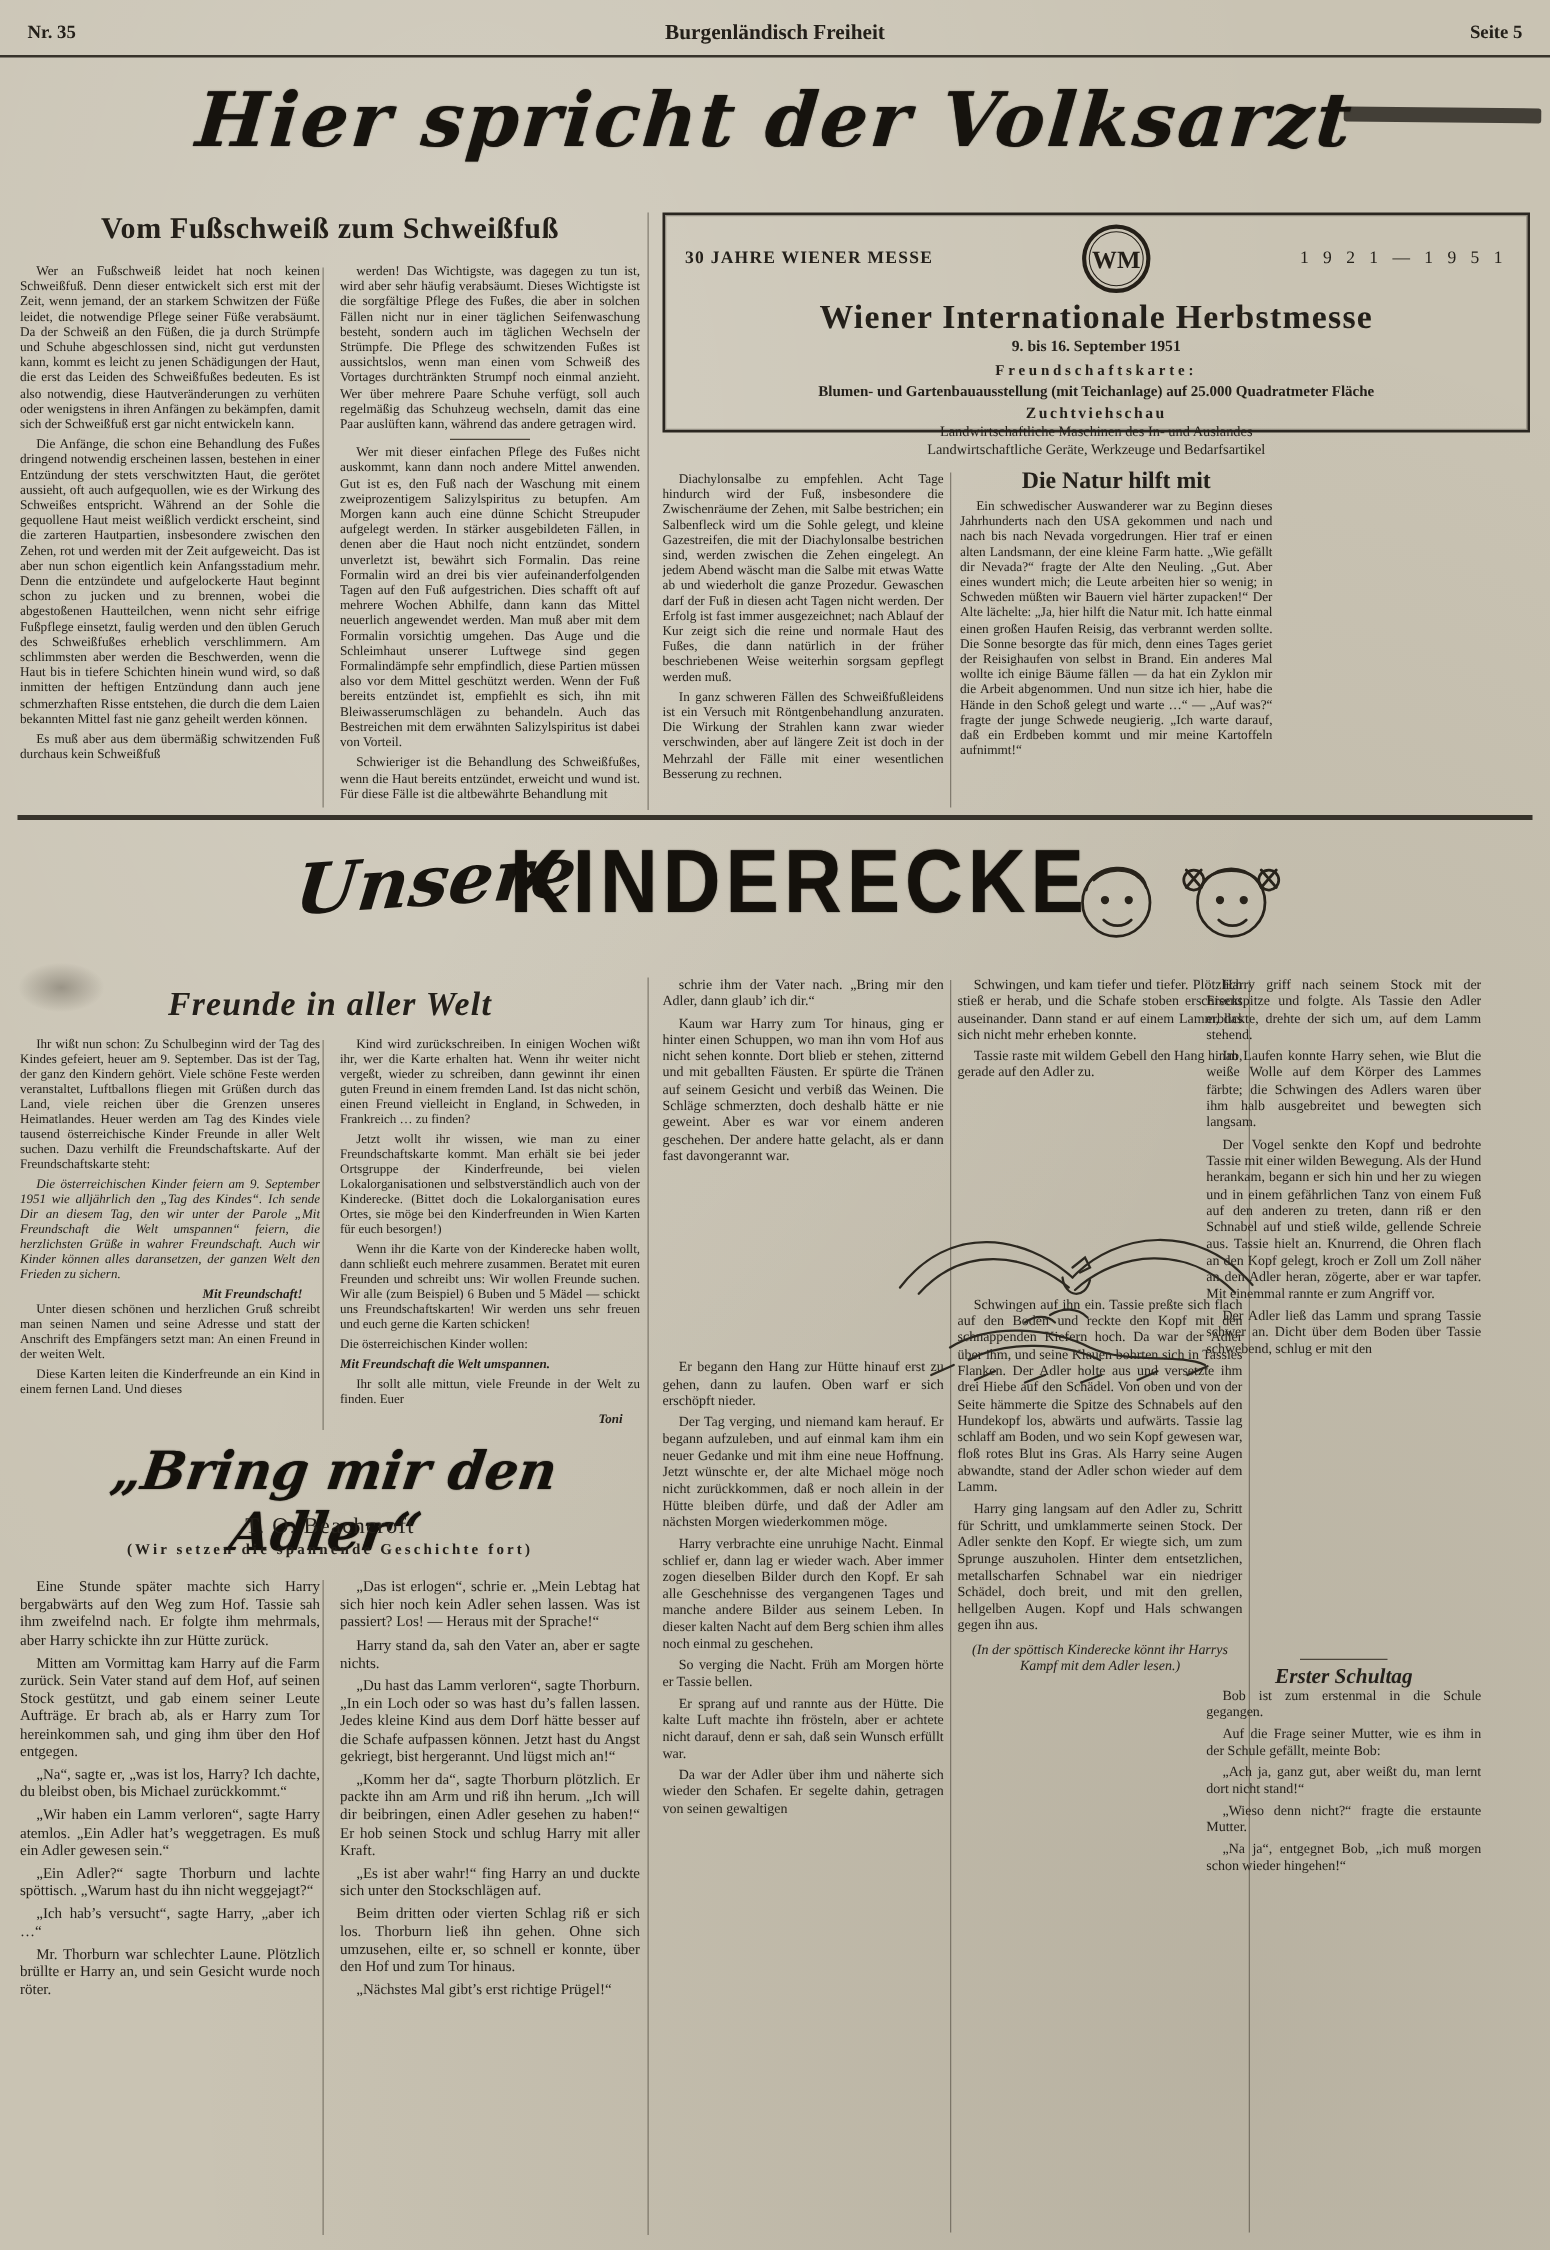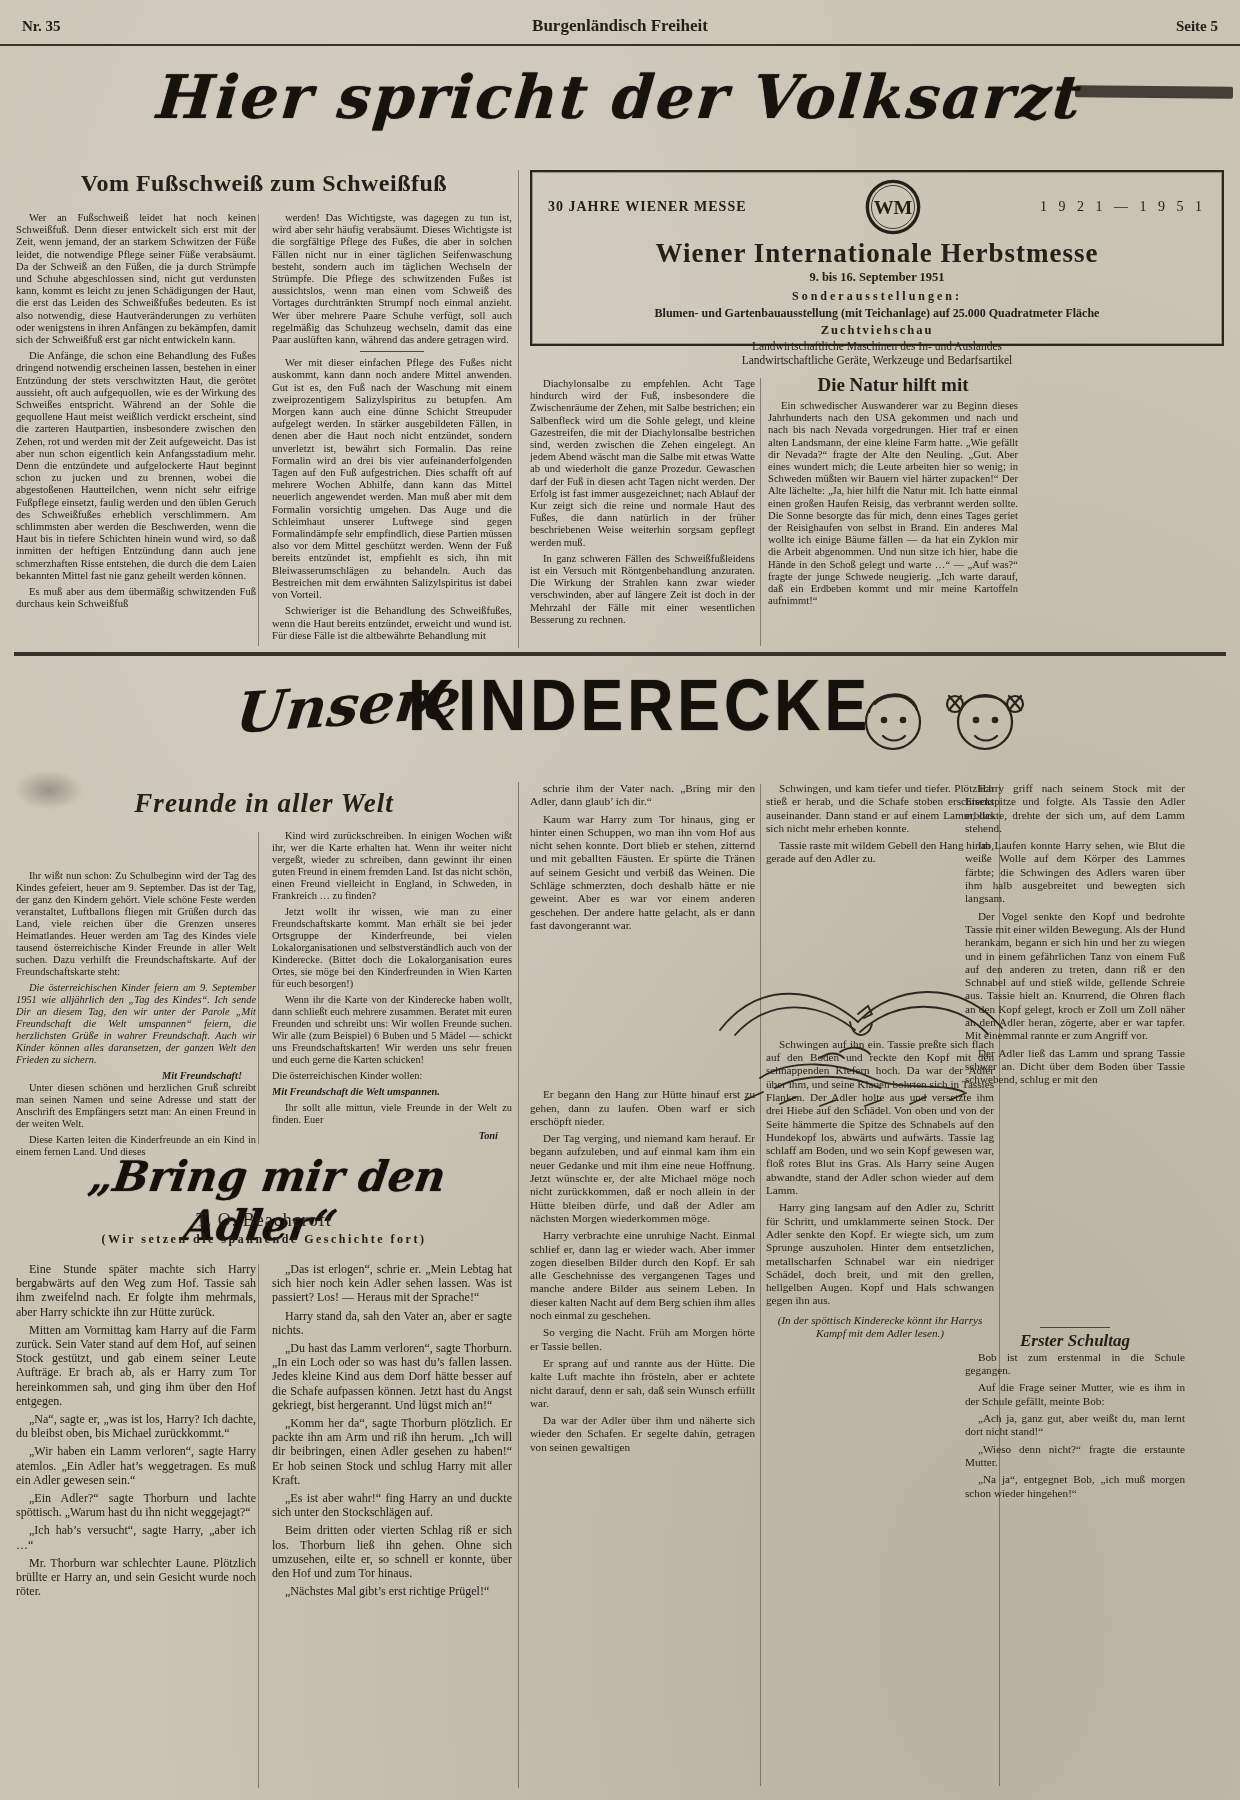--- a/index.html
+++ b/index.html
@@ -103,21 +103,21 @@
       <span class="ad-jub">30 JAHRE WIENER MESSE</span>
       <svg width="58" height="58" viewBox="0 0 70 70">
         <circle cx="35" cy="35" r="31" fill="none" stroke="#241f18" stroke-width="4"></circle>
         <circle cx="35" cy="35" r="26" fill="none" stroke="#241f18" stroke-width="1"></circle>
         <text x="35" y="44" text-anchor="middle" font-family="Liberation Serif, serif" font-size="24" font-weight="bold" fill="#241f18">WM</text>
       </svg>
       <span class="ad-years">1 9 2 1  —  1 9 5 1</span>
     </div>
     <div class="ad-title">Wiener Internationale Herbstmesse</div>
     <div class="ad-date">9. bis 16. September 1951</div>
-    <div class="ad-sonder">Sonderausstellungen:</div>
+    <div class="ad-sonder">Freundschaftskarte:</div>
     <div class="ad-line-b">Blumen- und Gartenbauausstellung (mit Teichanlage) auf 25.000 Quadratmeter Fläche</div>
     <div class="ad-line-z">Zuchtviehschau</div>
     <div class="ad-line">Landwirtschaftliche Maschinen des In- und Auslandes</div>
     <div class="ad-line">Landwirtschaftliche Geräte, Werkzeuge und Bedarfsartikel</div>
   </div>
 
   <div class="col small-col" style="left:530px;top:378px;width:225px;height:270px;">
       <p class="para">Diachylonsalbe zu empfehlen. Acht Tage hindurch wird der Fuß, insbesondere die Zwischenräume der Zehen, mit Salbe bestrichen; ein Salbenfleck wird um die Sohle gelegt, und kleine Gazestreifen, die mit der Diachylonsalbe bestrichen sind, werden zwischen die Zehen eingelegt. An jedem Abend wäscht man die Salbe mit etwas Watte ab und wiederholt die ganze Prozedur. Gewaschen darf der Fuß in diesen acht Tagen nicht werden. Der Erfolg ist fast immer ausgezeichnet; nach Ablauf der Kur zeigt sich die reine und normale Haut des Fußes, die dann natürlich in der früher beschriebenen Weise weiterhin sorgsam gepflegt werden muß.</p>
       <p class="para">In ganz schweren Fällen des Schweißfußleidens ist ein Versuch mit Röntgenbehandlung anzuraten. Die Wirkung der Strahlen kann zwar wieder verschwinden, aber auf längere Zeit ist doch in der Mehrzahl der Fälle mit einer wesentlichen Besserung zu rechnen.</p>
     </div>
@@ -146,21 +146,21 @@
       <circle cx="170" cy="40" r="8"></circle>
       <path d="M104,32 l12,14 M116,32 l-12,14"></path>
       <path d="M164,32 l12,14 M176,32 l-12,14"></path>
       <path d="M130,72 C136,78 146,78 152,72"></path>
       <circle cx="131" cy="56" r="2.2" fill="#28231b"></circle>
       <circle cx="150" cy="56" r="2.2" fill="#28231b"></circle>
     </g>
   </svg>
 
   <div class="abs freunde-title" style="left:16px;top:788px;width:496px;">Freunde in aller Welt</div>
-  <div class="col freunde-col" style="left:16px;top:830px;width:240px;height:318px;margin-top:40px;">
+  <div class="col freunde-col" style="left:16px;top:830px;width:240px;height:318px;">
     <div>
         <p class="para">Ihr wißt nun schon: Zu Schulbeginn wird der Tag des Kindes gefeiert, heuer am 9. September. Das ist der Tag, der ganz den Kindern gehört. Viele schöne Feste werden veranstaltet, Luftballons fliegen mit Grüßen durch das Land, viele reichen über die Grenzen unseres Heimatlandes. Heuer werden am Tag des Kindes viele tausend österreichische Kinder Freunde in aller Welt suchen. Dazu verhilft die Freundschaftskarte. Auf der Freundschaftskarte steht:</p>
       </div>
     <div class="italic">
         <p class="para">Die österreichischen Kinder feiern am 9. September 1951 wie alljährlich den „Tag des Kindes“. Ich sende Dir an diesem Tag, den wir unter der Parole „Mit Freundschaft die Welt umspannen“ feiern, die herzlichsten Grüße in wahrer Freundschaft. Auch wir Kinder können alles daransetzen, der ganzen Welt den Frieden zu sichern.</p>
       </div>
     <div class="sign-right">Mit Freundschaft!</div>
     <div>
         <p class="para">Unter diesen schönen und herzlichen Gruß schreibt man seinen Namen und seine Adresse und statt der Anschrift des Empfängers setzt man: An einen Freund in der weiten Welt.</p>
         <p class="para">Diese Karten leiten die Kinderfreunde an ein Kind in einem fernen Land. Und dieses</p>

